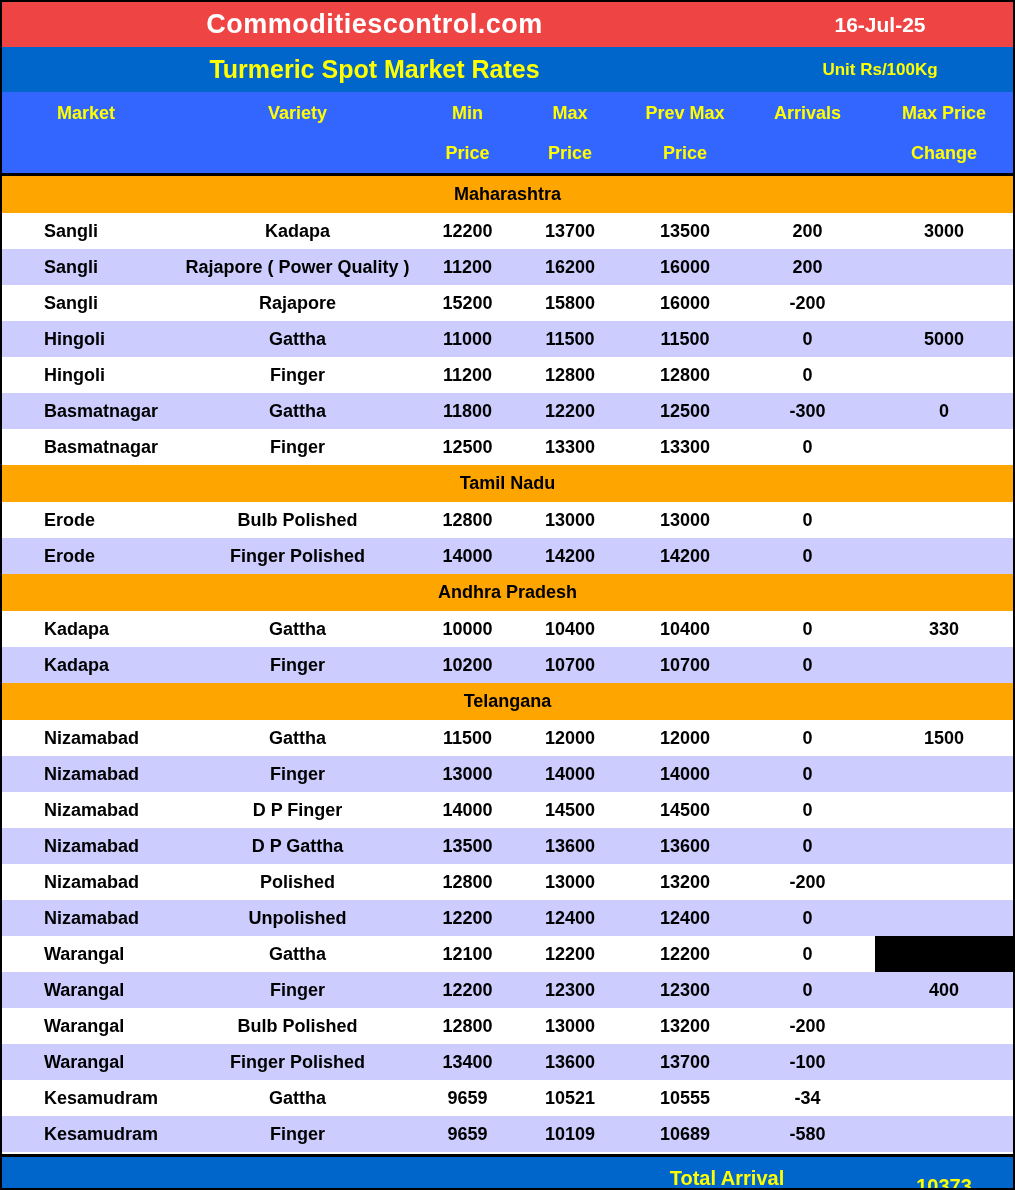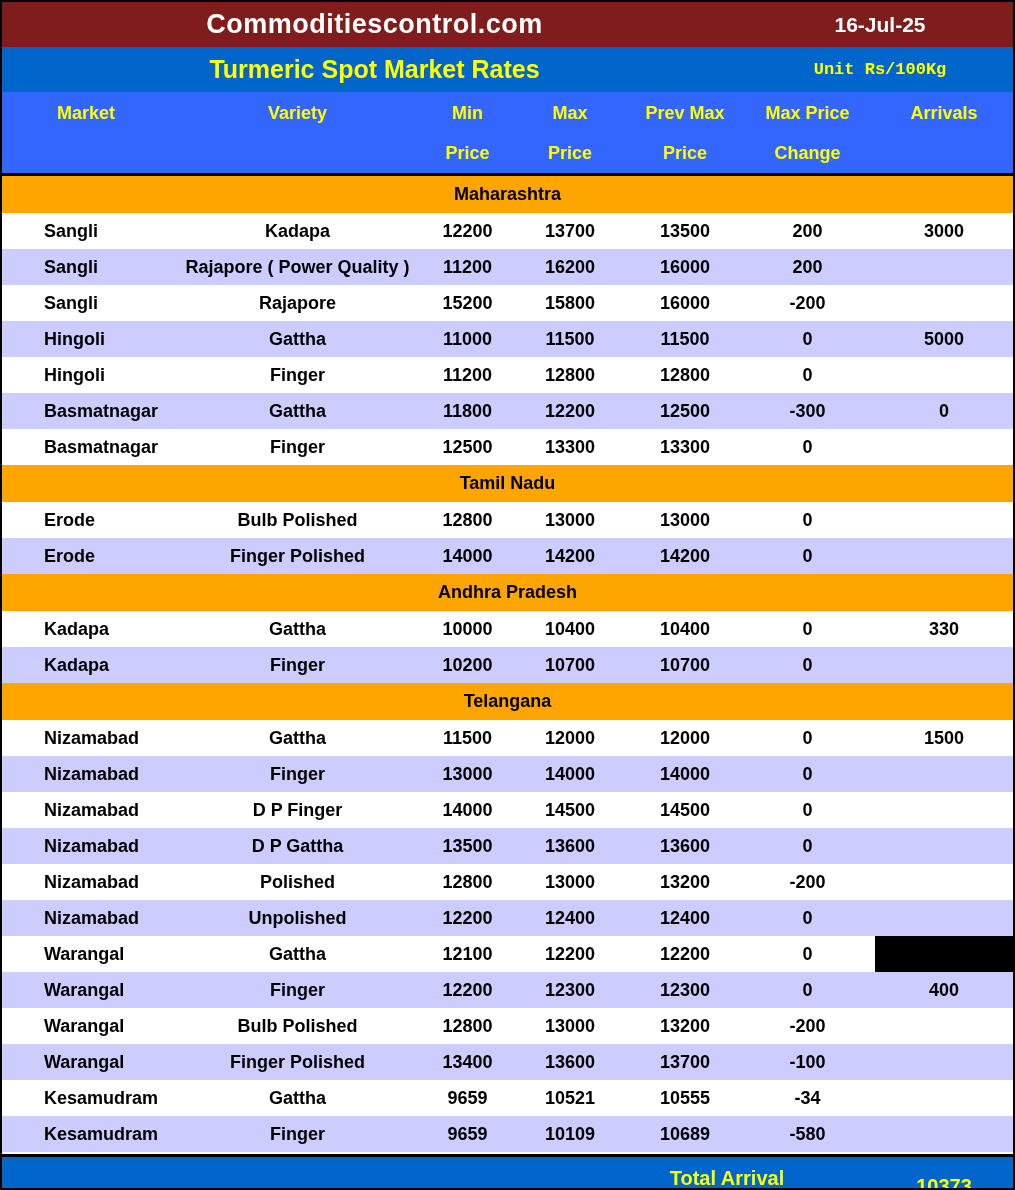--- a/index.html
+++ b/index.html
@@ -11,34 +11,34 @@
     overflow: hidden;
   }
   .page {
     width: 1015px; height: 1190px;
     border: 2px solid #000000;
     background: #ffffff;
     position: relative;
     overflow: hidden;
   }
   
-  .bar-navy { height: 45px; background: #7f1d1d; position: relative; }
+  .bar-navy { height: 45px; background: #ef4444; position: relative; }
   .bar-blue { height: 45px; background: #0066CC; position: relative; }
   .bar-left-zone {
     position: absolute; left: 0; top: 0; width: 745px; height: 100%;
     display: flex; align-items: center; justify-content: center;
   }
   .bar-right-zone {
     position: absolute; left: 745px; top: 0; width: 266px; height: 100%;
     display: flex; align-items: center; justify-content: center;
   }
   .site-title { color: #ffffff; font-size: 27px; letter-spacing: 0.5px; }
   .report-date { color: #ffffff; font-size: 21px; }
   .report-title { color: #FFFF00; font-size: 25px; text-align: right; }
-  .unit-label { color: #FFFF00; font-size: 17px; font-family: Liberation Mono, monospace; }
+  .unit-label { color: #FFFF00; font-size: 17px; }
   
   .colheads {
     height: 81px; background: #3366FF;
     display: grid;
     grid-template-columns: 168px 255px 85px 120px 110px 135px 138px;
   }
   .colhead {
     display: grid; grid-template-rows: 42px 39px;
     justify-items: center;
     color: #FFFF00; font-size: 18px;
@@ -116,26 +116,26 @@
     </div>
     <div class="colhead">
       <span>Max</span>
       <span>Price</span>
     </div>
     <div class="colhead">
       <span>Prev Max</span>
       <span>Price</span>
     </div>
     <div class="colhead">
+      <span>Arrivals</span>
+      <span></span>
+    </div>
+    <div class="colhead">
       <span>Max Price</span>
       <span>Change</span>
-    </div>
-    <div class="colhead">
-      <span>Arrivals</span>
-      <span></span>
     </div>
   </div>
 
   <div class="divider"></div>
 
   <div id="table-body">
       <div class="section-bar">Maharashtra</div>
       <div class="row">
         <div class="cell market">Sangli</div>
         <div class="cell">Kadapa</div>

